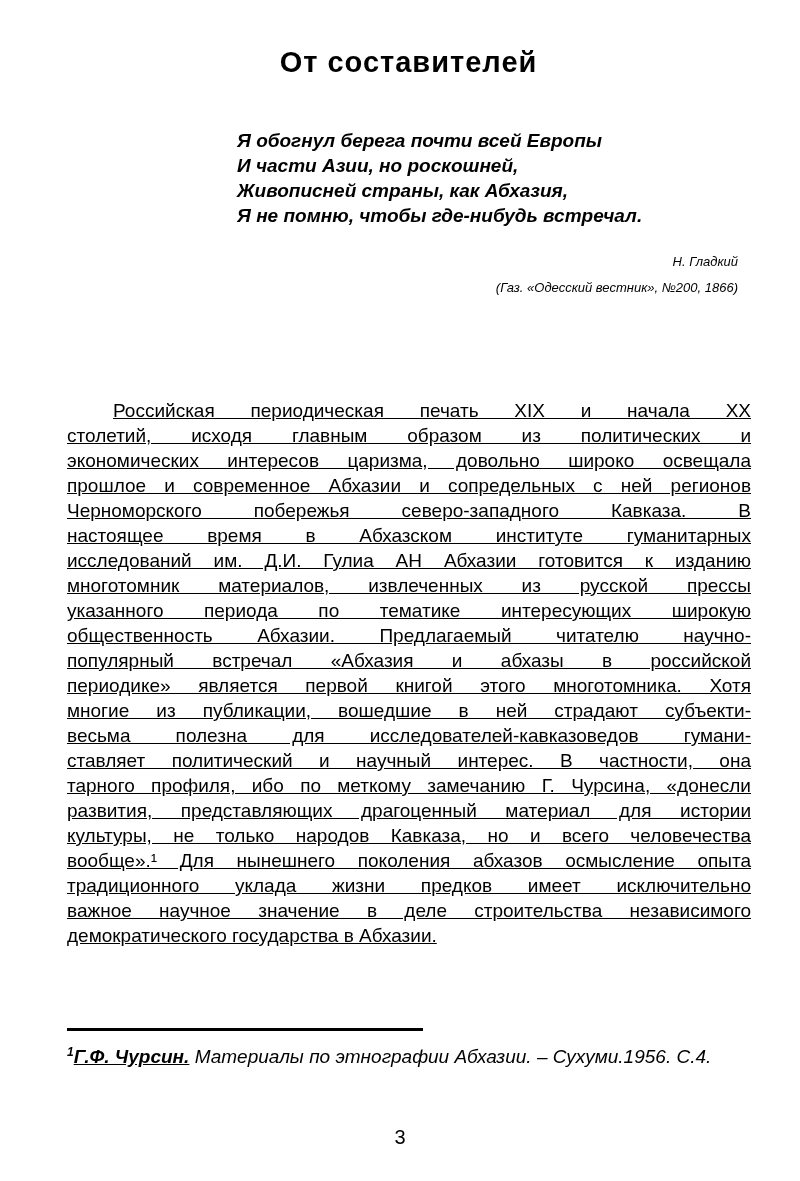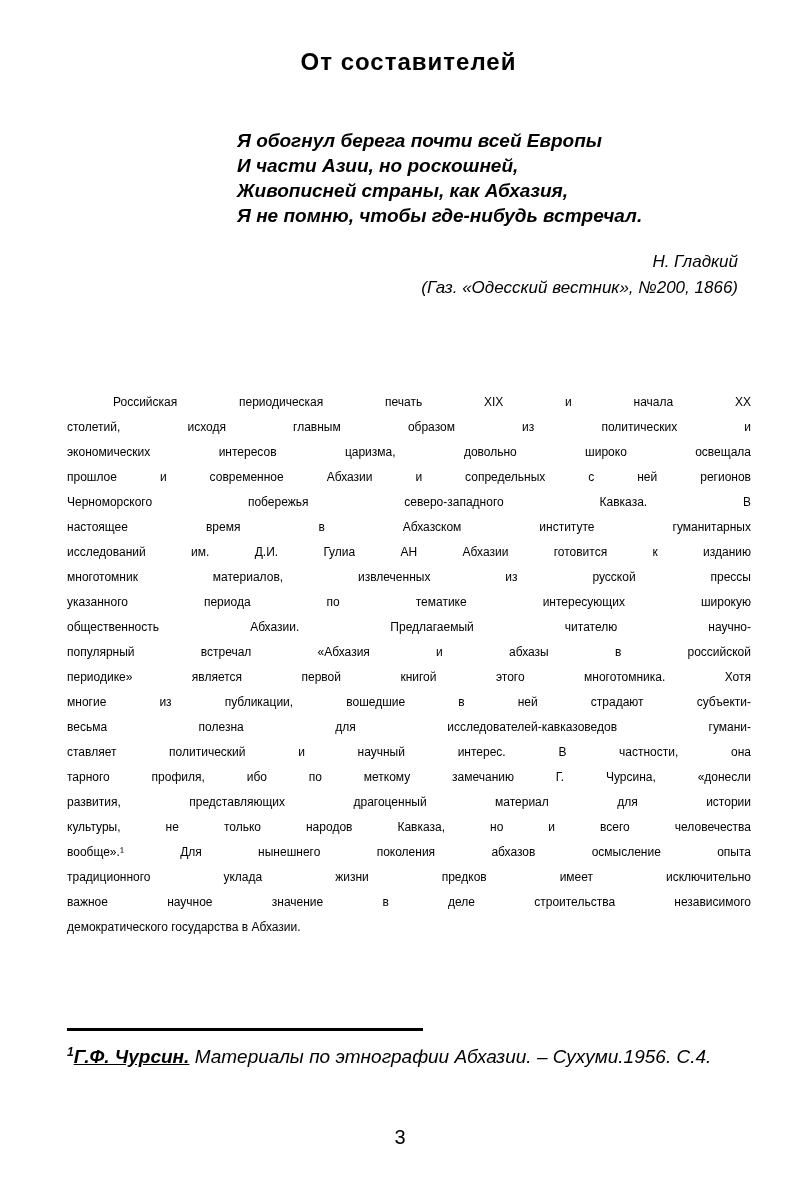--- a/index.html
+++ b/index.html
@@ -16,21 +16,21 @@
     font-family: "Liberation Sans", sans-serif;
     overflow: hidden;
   }
   .title {
     position: absolute;
     top: 44px;
     left: 0;
     right: 0;
     margin: 0;
     text-align: center;
-    font-size: 24px;
+    font-size: 29px;
     font-weight: bold;
     letter-spacing: 1px;
     line-height: 36px;
     padding-left: 17px;
   }
   .epigraph {
     position: absolute;
     left: 237px;
     top: 128px;
     font-style: italic;
@@ -38,31 +38,32 @@
     line-height: 25px;
     white-space: nowrap;
     font-weight: bold;
   }
   .attribution {
     position: absolute;
     right: 62px;
     top: 249px;
     text-align: right;
     font-style: italic;
-    font-size: 17px;
+    font-size: 13px;
     line-height: 26px;
     white-space: nowrap;
   }
   .body-text {
     position: absolute;
     left: 67px;
-    top: 390px;
+    top: 398px;
     width: 684px;
-    font-size: 12px;
+    font-size: 19px;
     line-height: 25px;
+    text-decoration: underline;
   }
   .body-line {
     text-align: justify;
     text-align-last: justify;
   }
   .body-line:first-child {
     text-indent: 46px;
   }
   .body-line:last-child {
     text-align-last: left;

